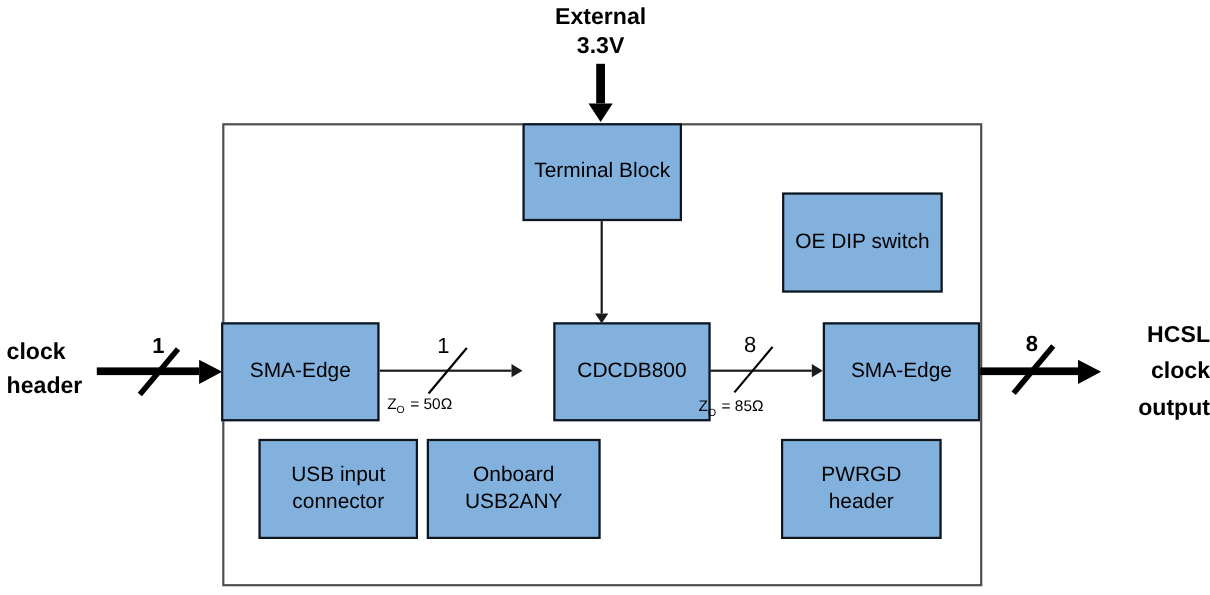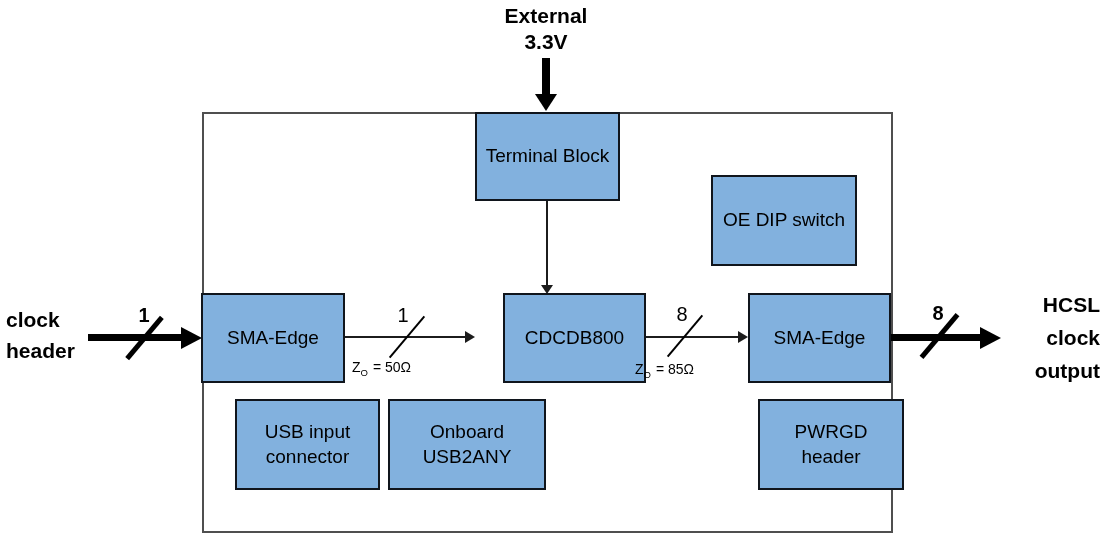--- a/index.html
+++ b/index.html
@@ -70,21 +70,21 @@
   </div>
   <div class="block" style="left:748px;top:293px;width:143px;height:90px;">
     <span>SMA-Edge</span>
   </div>
   <div class="block" style="left:235px;top:399px;width:145px;height:91px;">
     <span>USB input connector</span>
   </div>
   <div class="block" style="left:388px;top:399px;width:158px;height:91px;">
     <span>Onboard USB2ANY</span>
   </div>
-  <div class="block" style="left:710px;top:399px;width:146px;height:91px;margin-left:48px;">
+  <div class="block" style="left:710px;top:399px;width:146px;height:91px;">
     <span>PWRGD header</span>
   </div>
 
   <div>
     <div class="vline" style="left:546px;top:201px;height:84px;"></div>
     <div class="head-down small" style="left:541px;top:285px;"></div>
   </div>
 
   <div class="outlabel" style="left:6px;top:304px;width:70px;text-align:left;line-height:31px;">
     <div>clock</div>

